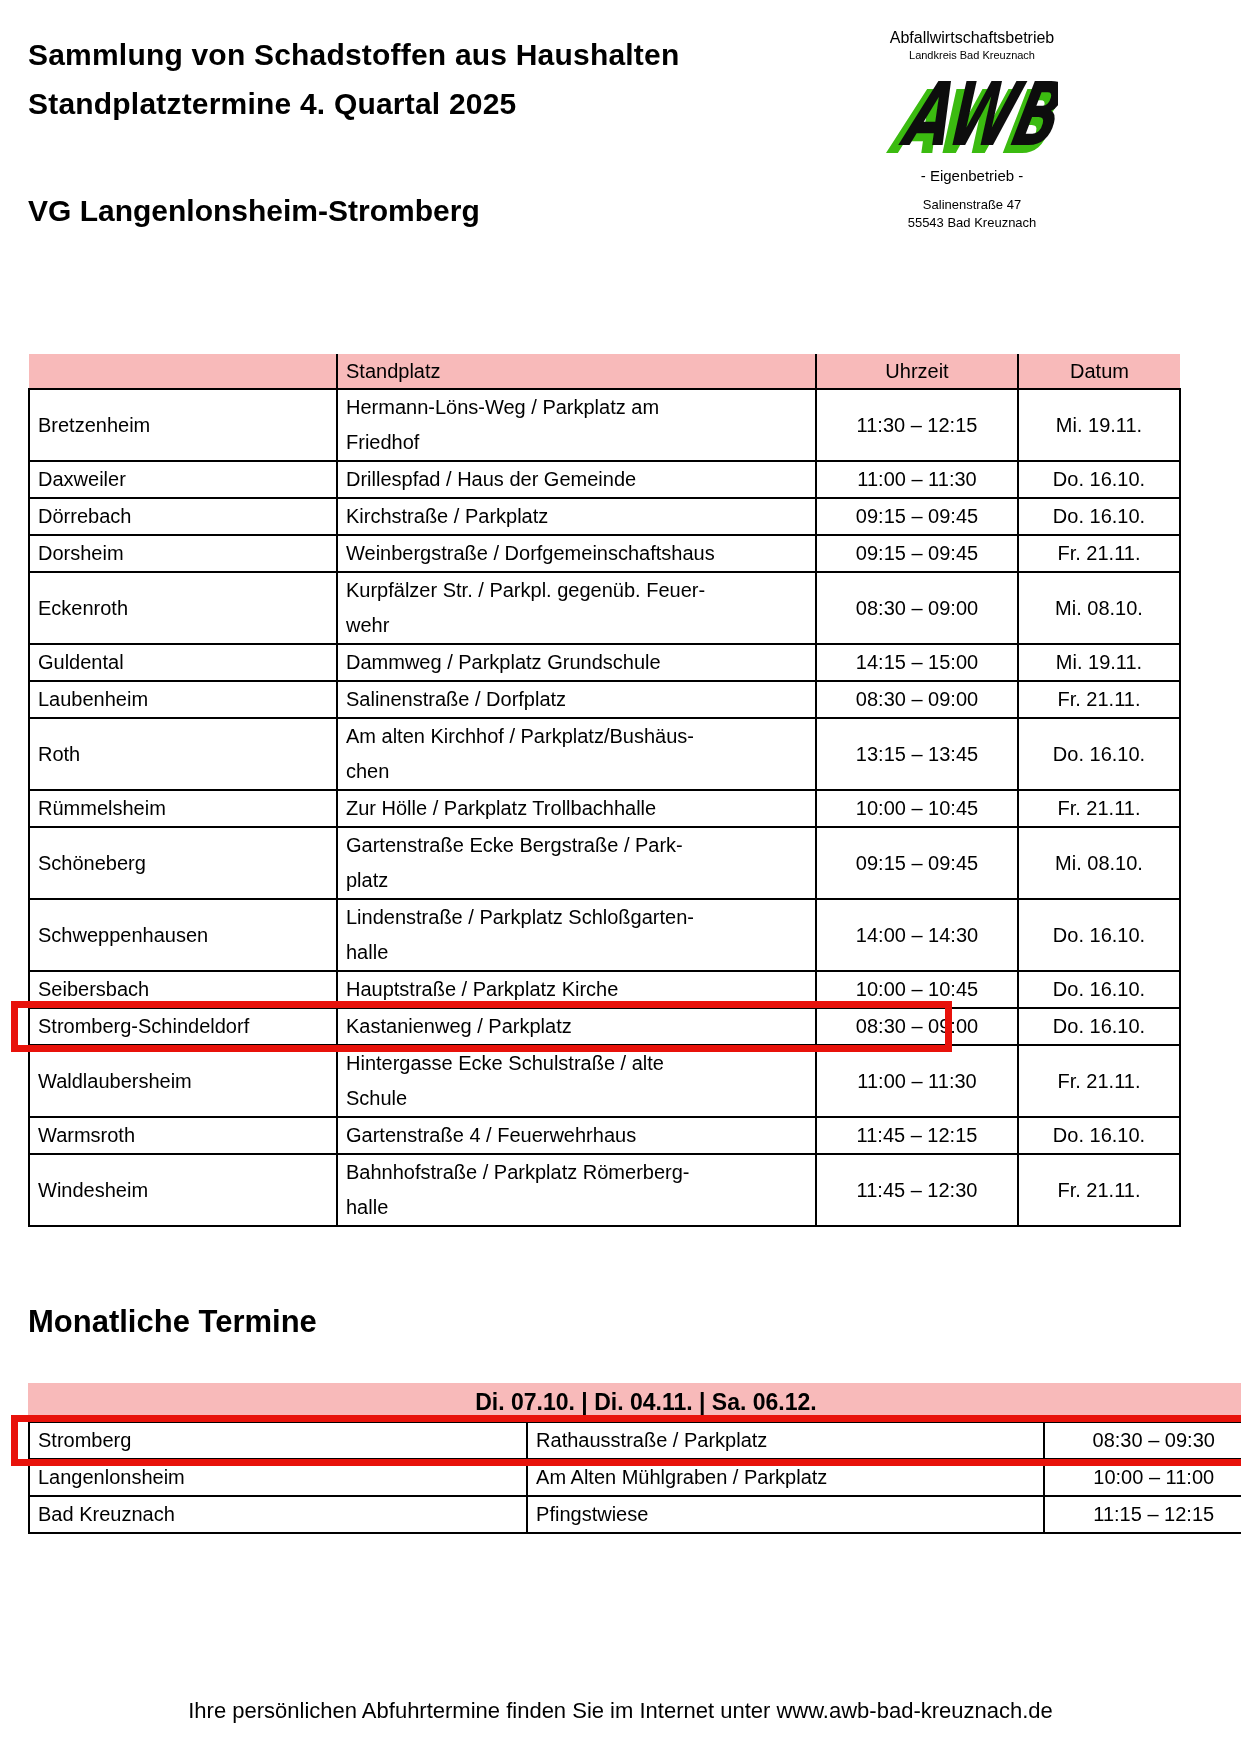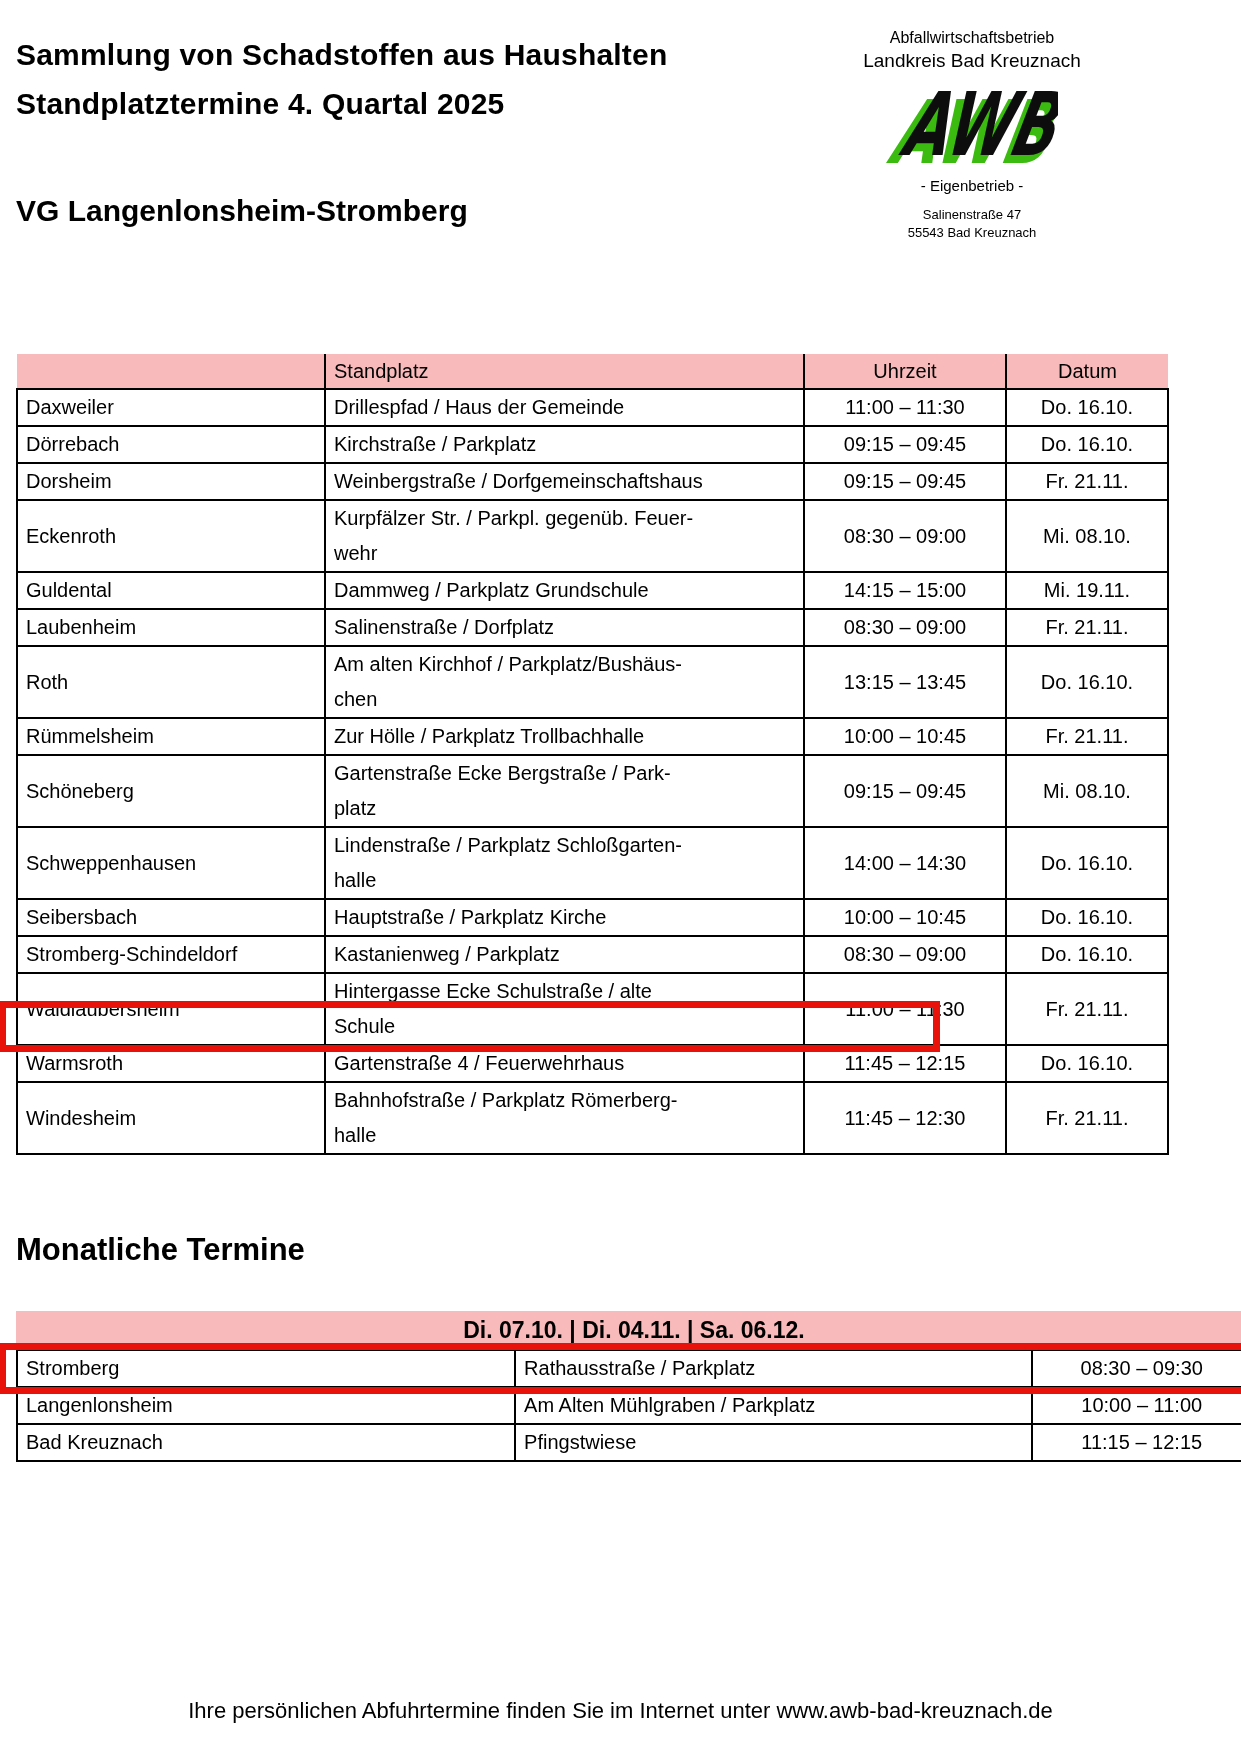--- a/index.html
+++ b/index.html
@@ -10,32 +10,32 @@
   * { box-sizing: border-box; }
   html, body { margin: 0; padding: 0; }
   body {
     width: 1241px; height: 1754px;
     position: relative;
     background: #ffffff;
     font-family: "Liberation Sans", "DejaVu Sans", sans-serif;
     color: #000;
     overflow: hidden;
   }
-  .page { position: absolute; inset: 0; padding: 30px 0 0 16px; }
+  .page { position: absolute; inset: 0; padding: 30px 0 0 28px; }
 
   
   .title-line { font-size: 30px; font-weight: bold; margin: 0; line-height: 49px; letter-spacing: 0.2px; }
   .region-heading { font-size: 30px; font-weight: bold; margin: 64px 0 0 0; line-height: 38px; }
 
   .logo-block {
     position: absolute; top: 28px; left: 862px; width: 220px;
     text-align: center; line-height: 1.25;
   }
   .logo-org { font-size: 16px; font-weight: normal; }
-  .logo-org-sub { font-size: 19px; margin-top: 1px; }
+  .logo-org-sub { font-size: 11px; margin-top: 1px; }
   .logo-svg { display: block; margin: 2px auto 0 auto; }
   .logo-eigen { font-size: 15px; margin-top: 2px; }
   .logo-addr { font-size: 13px; margin-top: 10px; line-height: 1.4; }
   .logo-addr div { display: block; }
 
   
   .tbl-wrap { position: relative; }
   #main-tbl-wrap { width: 911px; margin-top: 124px; }
   table { border-collapse: collapse; width: 100%; table-layout: fixed; }
   th, td { font-size: 20px; font-weight: normal; }
@@ -125,20 +125,27 @@
       <thead>
         <tr>
           <th class="c-ort"></th>
           <th class="c-standplatz">Standplatz</th>
           <th class="c-uhrzeit">Uhrzeit</th>
           <th class="c-datum">Datum</th>
         </tr>
       </thead>
       <tbody>
           <tr>
+            <td class="c-ort">Bretzenheim</td>
+            <td class="c-standplatz">Hermann-Löns-Weg / Parkplatz am
+Friedhof</td>
+            <td class="c-uhrzeit">11:30 – 12:15</td>
+            <td class="c-datum">Mi. 19.11.</td>
+          </tr>
+          <tr>
             <td class="c-ort">Daxweiler</td>
             <td class="c-standplatz">Drillespfad / Haus der Gemeinde</td>
             <td class="c-uhrzeit">11:00 – 11:30</td>
             <td class="c-datum">Do. 16.10.</td>
           </tr>
           <tr>
             <td class="c-ort">Dörrebach</td>
             <td class="c-standplatz">Kirchstraße / Parkplatz</td>
             <td class="c-uhrzeit">09:15 – 09:45</td>
             <td class="c-datum">Do. 16.10.</td>

